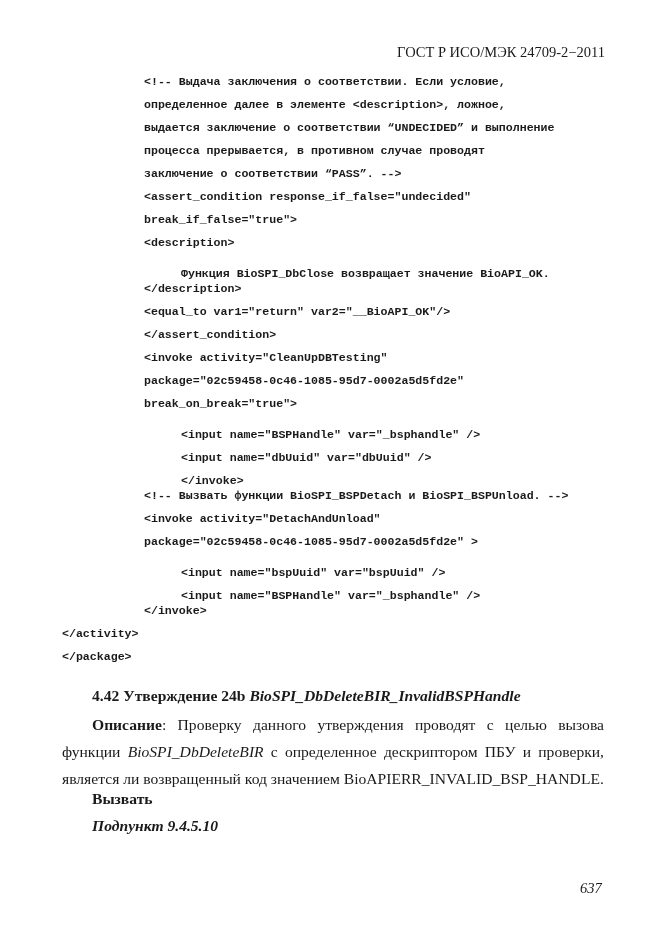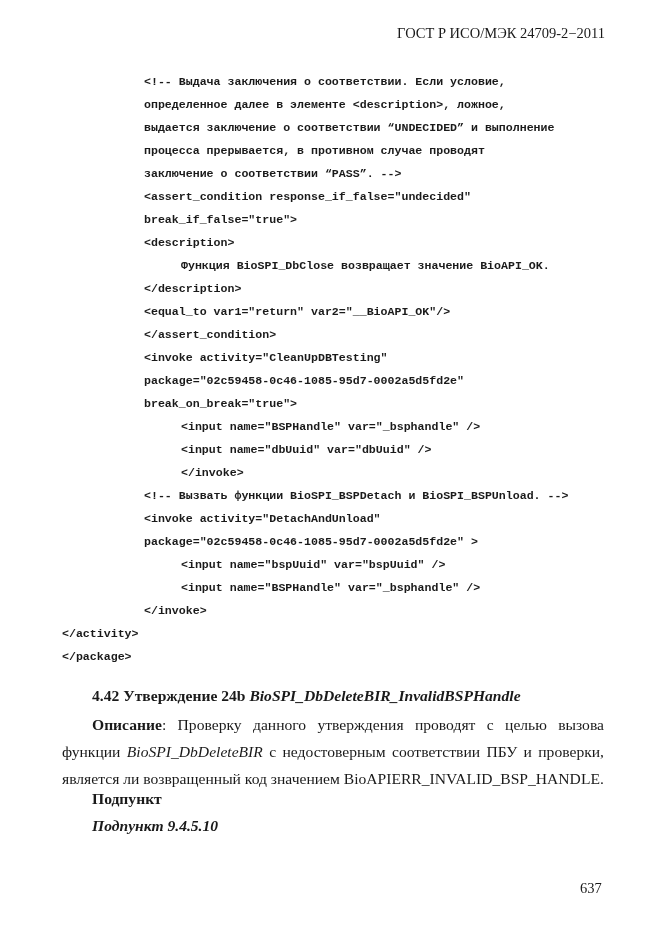--- a/index.html
+++ b/index.html
@@ -1,30 +1,30 @@
 <!DOCTYPE html>
 <html><head>
 <meta charset="utf-8">
 <style>
   html, body { margin: 0; padding: 0; background: #ffffff; }
   body { width: 661px; height: 935px; position: relative; overflow: hidden; color: #1a1a1a; }
-  .header { position: absolute; top: 25px; right: 56px; font-family: "Liberation Serif", serif; font-size: 14.5px; }
+  .header { position: absolute; top: 44px; right: 56px; font-family: "Liberation Serif", serif; font-size: 14.5px; }
   .code { position: absolute; left: 0; top: 72px; width: 661px; font-family: "Liberation Mono", monospace; font-size: 11.6px; font-weight: bold; }
   .cl { position: absolute; white-space: pre; height: 20px; line-height: 20px; }
   .l0 { left: 62px; text-align: center; }
   .l1 { left: 144px; }
-  .l2 { left: 181px; }
+  .l2 { left: 181px; margin-top: 8px; }
   .sec-title { position: absolute; top: 687px; left: 92px; font-family: "Liberation Serif", serif; font-size: 15.6px; font-weight: bold; white-space: nowrap; }
   .sec-title i { font-style: italic; }
   .para { position: absolute; top: 711px; left: 62px; width: 542px; font-family: "Liberation Serif", serif; font-size: 15.6px; line-height: 27px; text-align: justify; text-indent: 30px; }
   .para b { font-weight: bold; }
   .para i { font-style: italic; }
   .sub1 { position: absolute; top: 790px; left: 92px; font-family: "Liberation Serif", serif; font-size: 15.6px; font-weight: bold; }
   .sub2 { position: absolute; top: 817px; left: 92px; font-family: "Liberation Serif", serif; font-size: 15.6px; font-weight: bold; font-style: italic; }
-  .pagenum { position: absolute; top: 880px; left: 580px; font-family: "Liberation Serif", serif; font-size: 14.5px; }
+  .pagenum { position: absolute; top: 880px; left: 580px; font-family: "Liberation Serif", serif; font-size: 14.5px; font-style: italic; }
 </style>
 </head>
 <body>
 
 <div class="header">ГОСТ Р ИСО/МЭК 24709-2−2011</div>
 
 <div class="code">
   <div class="cl l1" style="top:0px">&lt;!-- Выдача заключения о соответствии. Если условие,</div>
   <div class="cl l1" style="top:23px">определенное далее в элементе &lt;description&gt;, ложное,</div>
   <div class="cl l1" style="top:46px">выдается заключение о соответствии “UNDECIDED” и выполнение</div>
@@ -48,18 +48,18 @@
   <div class="cl l1" style="top:460px">package="02c59458-0c46-1085-95d7-0002a5d5fd2e" &gt;</div>
   <div class="cl l2" style="top:483px">&lt;input name="bspUuid" var="bspUuid" /&gt;</div>
   <div class="cl l2" style="top:506px">&lt;input name="BSPHandle" var="_bsphandle" /&gt;</div>
   <div class="cl l1" style="top:529px">&lt;/invoke&gt;</div>
   <div class="cl l0" style="top:552px">&lt;/activity&gt;</div>
   <div class="cl l0" style="top:575px">&lt;/package&gt;</div>
 </div>
 
 <div class="sec-title"><span>4.42 Утверждение 24b </span><i>BioSPI_DbDeleteBIR_InvalidBSPHandle</i></div>
 
-<div class="para"><b>Описание</b><span>: Проверку данного утверждения проводят с целью вызова функции </span><i>BioSPI_DbDeleteBIR</i><span> с недостоверным соответствии ПБУ и проверки, является ли возвращенный код значением BioAPIERR_INVALID_BSP_HANDLE.</span></div>
+<div class="para"><b>Описание</b><span>: Проверку данного утверждения проводят с целью вызова функции </span><i>BioSPI_DbDeleteBIR</i><span> с определенное дескриптором ПБУ и проверки, является ли возвращенный код значением BioAPIERR_INVALID_BSP_HANDLE.</span></div>
 
-<div class="sub1">Подпункт</div>
+<div class="sub1">Вызвать</div>
 <div class="sub2">Подпункт 9.4.5.10</div>
 
 <div class="pagenum">637</div>
 
 </body></html>

